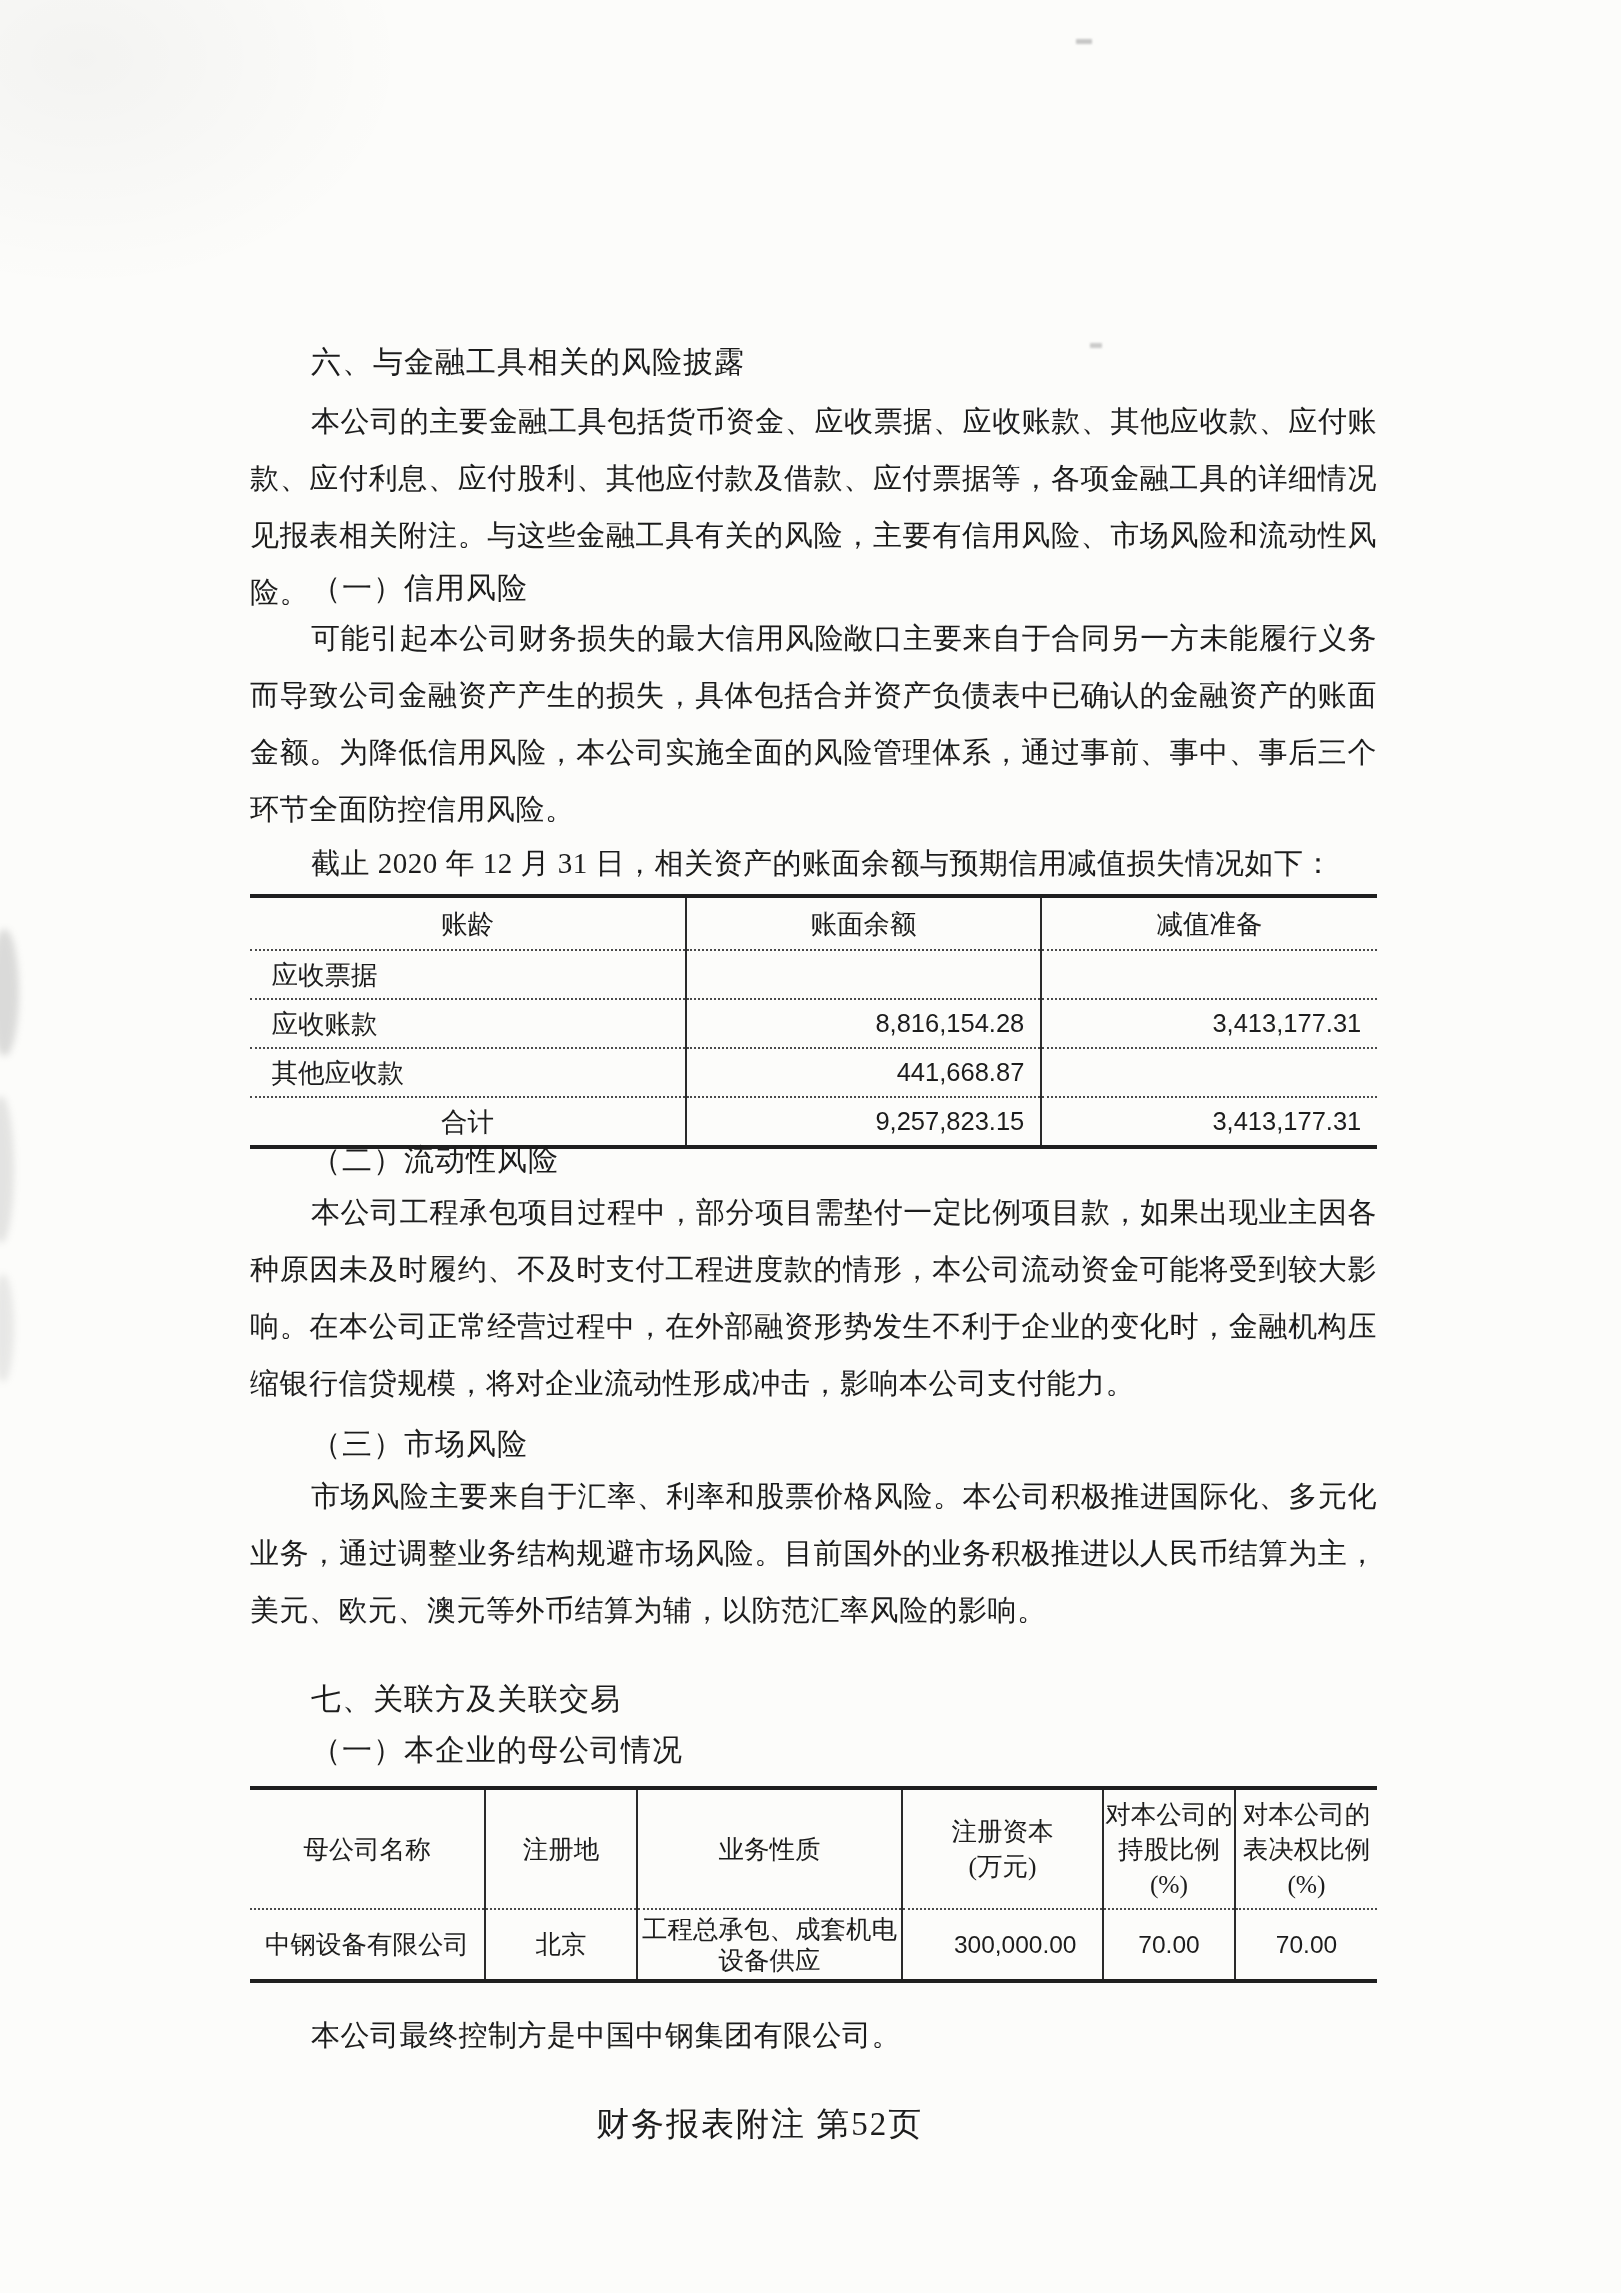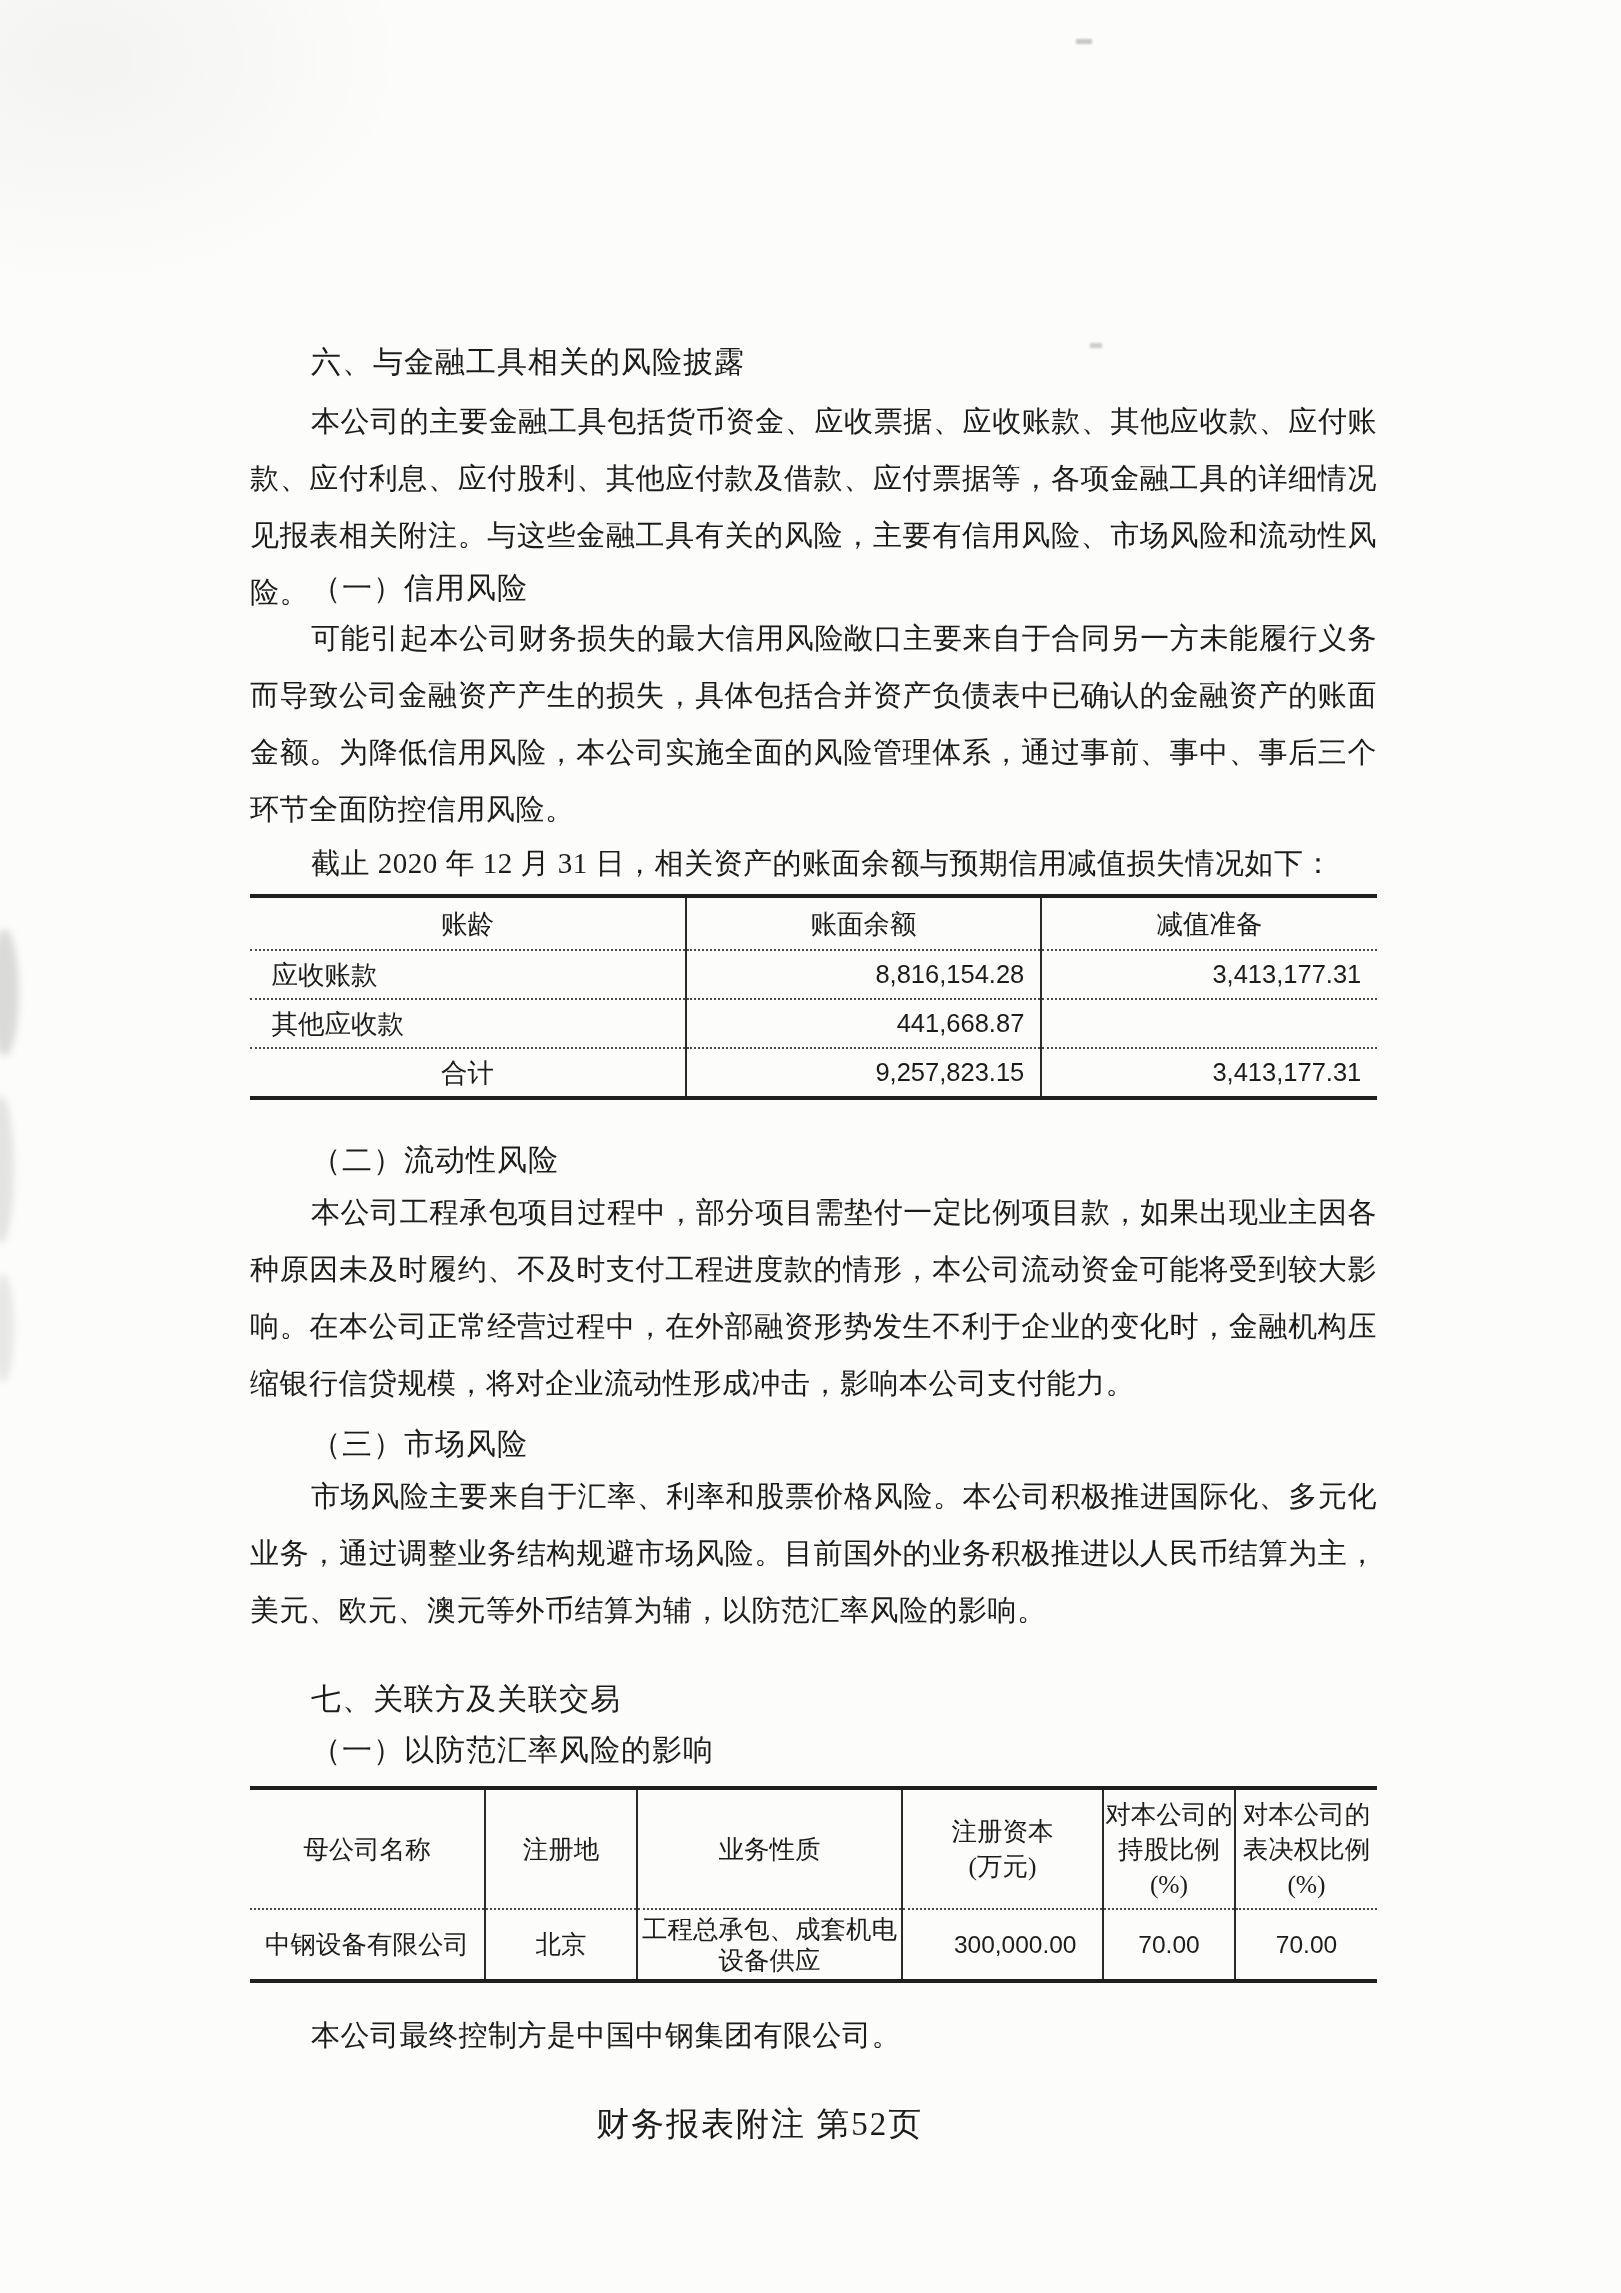--- a/index.html
+++ b/index.html
@@ -119,20 +119,25 @@
             <col style="width:355px">
             <col style="width:336px">
           </colgroup>
         <tbody>
             <tr>
           <th>账龄</th>
           <th class="vline">账面余额</th>
           <th class="vline">减值准备</th>
         </tr>
         <tr>
+          <td class="lbl">应收票据</td>
+          <td class="vline num"></td>
+          <td class="vline num"></td>
+        </tr>
+        <tr>
           <td class="lbl">应收账款</td>
           <td class="vline num">8,816,154.28</td>
           <td class="vline num">3,413,177.31</td>
         </tr>
         <tr>
           <td class="lbl">其他应收款</td>
           <td class="vline num">441,668.87</td>
           <td class="vline num"></td>
         </tr>
         <tr>
@@ -147,21 +152,21 @@
     <div class="blk h" style="top:1139px">（二）流动性风险</div>
 
     <div class="blk p" style="top:1184px">本公司工程承包项目过程中，部分项目需垫付一定比例项目款，如果出现业主因各种原因未及时履约、不及时支付工程进度款的情形，本公司流动资金可能将受到较大影响。在本公司正常经营过程中，在外部融资形势发生不利于企业的变化时，金融机构压缩银行信贷规模，将对企业流动性形成冲击，影响本公司支付能力。</div>
 
     <div class="blk h" style="top:1423px">（三）市场风险</div>
 
     <div class="blk p" style="top:1468px">市场风险主要来自于汇率、利率和股票价格风险。本公司积极推进国际化、多元化业务，通过调整业务结构规避市场风险。目前国外的业务积极推进以人民币结算为主，美元、欧元、澳元等外币结算为辅，以防范汇率风险的影响。</div>
 
     <div class="blk h" style="top:1678px">七、关联方及关联交易</div>
 
-    <div class="blk h" style="top:1729px">（一）以防范汇率风险的影响</div>
+    <div class="blk h" style="top:1729px">（一）本企业的母公司情况</div>
 
     <div class="blk" style="top:1786px">
       <table class="t2">
         <colgroup>
           <col style="width:235px">
             <col style="width:152px">
             <col style="width:265px">
           <col style="width:201px">
             <col style="width:132px">
             <col style="width:142px">

